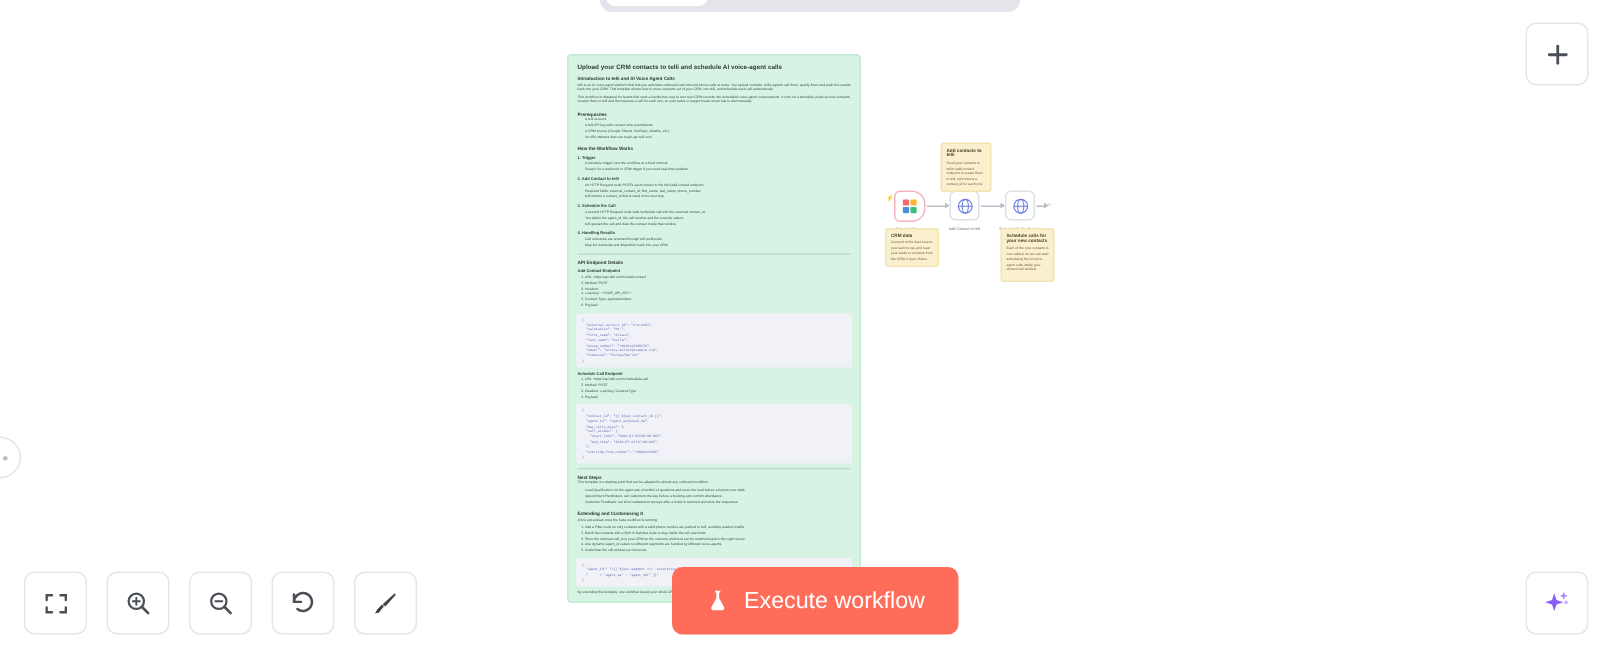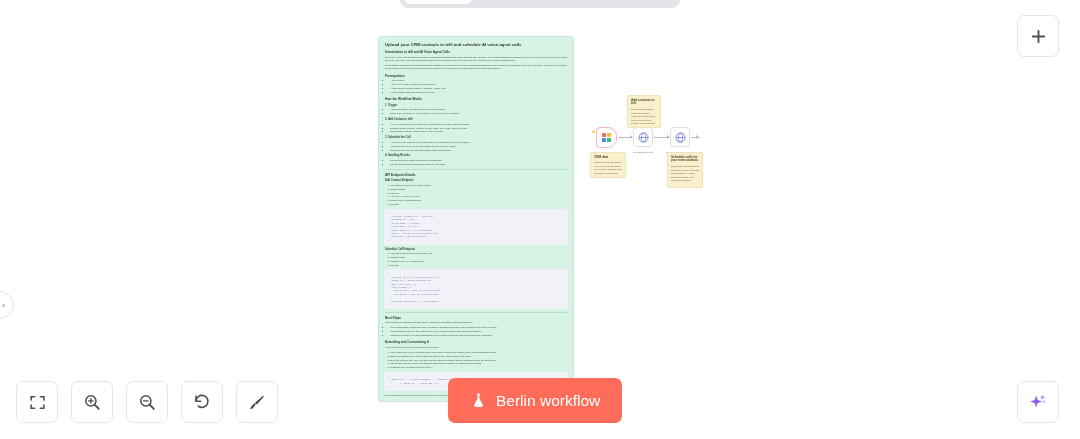--- a/index.html
+++ b/index.html
@@ -525,21 +525,21 @@
         <path d="M9 13.4 L5.2 17.2 C4 18.4 4.4 20.2 6 20.6 L10.6 14.9 Z" fill="#3b4049"></path>
         <path d="M4.8 17.6 L2.6 21.4 L6.6 20.2 Z" fill="#3b4049"></path>
       </svg>
     </div>
   </div>
 
   <button class="execute-btn">
     <svg width="17" height="17" viewBox="0 0 24 24">
       <path d="M9.6 2.6 h4.8 v1.6 h-1.1 v5.1 l4.6 8.6 a2.1 2.1 0 0 1 -1.85 3.1 H7.95 a2.1 2.1 0 0 1 -1.85 -3.1 l4.6 -8.6 V4.2 H9.6 Z" fill="#ffffff"></path>
     </svg>
-    <span>Berlin workflow</span>
+    <span>Execute workflow</span>
   </button>
 
   <div class="ai-btn">
     <svg width="20" height="20" viewBox="0 0 24 24">
       <path d="M9.8 4.2 L11.6 9.6 L17 11.4 L11.6 13.2 L9.8 18.6 L8 13.2 L2.6 11.4 L8 9.6 Z" fill="#8b5cf6"></path>
       <path d="M17.4 3 L18.3 5.3 L20.6 6.2 L18.3 7.1 L17.4 9.4 L16.5 7.1 L14.2 6.2 L16.5 5.3 Z" fill="#a78bfa"></path>
       <circle cx="19.2" cy="11.4" r="1.5" fill="#c4b5fd"></circle>
     </svg>
   </div>
 

